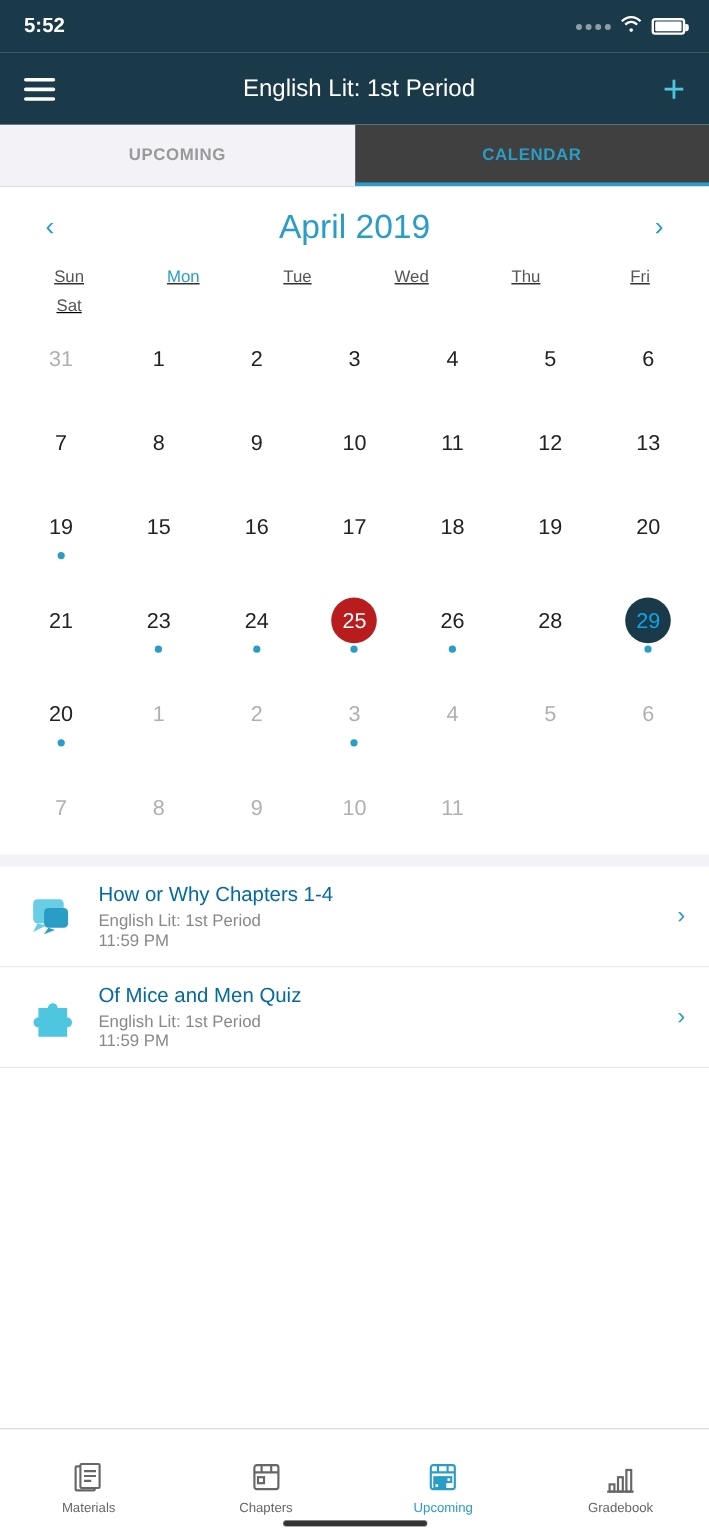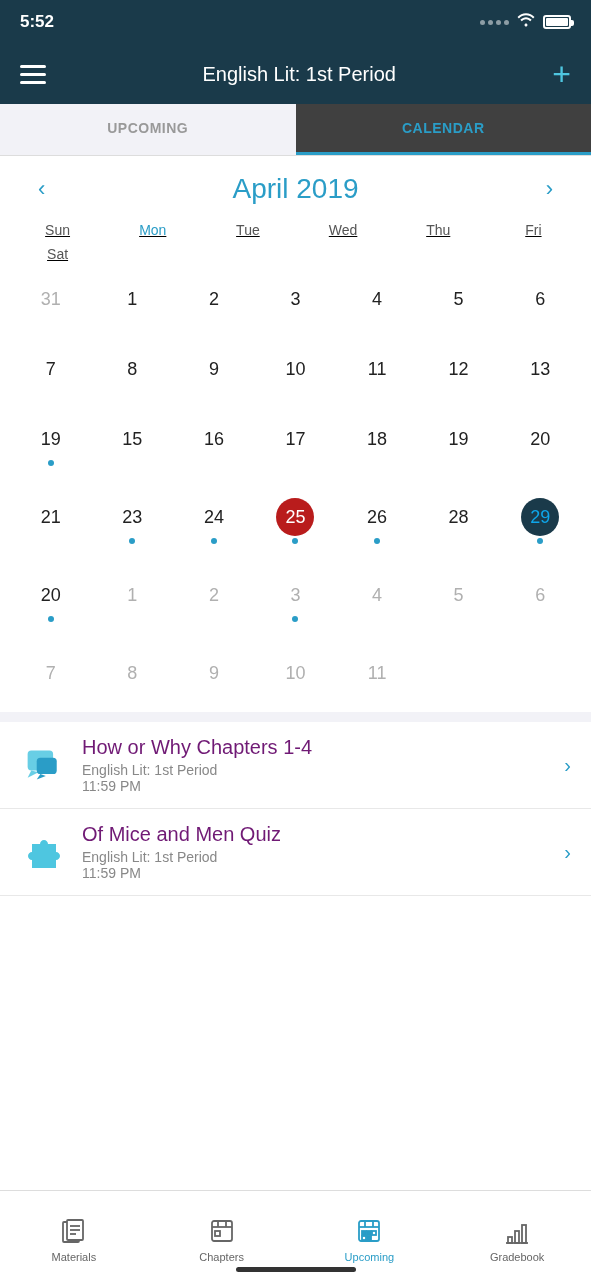--- a/index.html
+++ b/index.html
@@ -211,22 +211,22 @@
     .assignment-icon {
       width: 48px; height: 48px;
       margin-right: 14px;
       flex-shrink: 0;
       display: flex; align-items: center; justify-content: center;
     }
     .assignment-info {
       flex: 1;
     }
     .assignment-title {
-      color: #701a75;
-      font-size: 20px;
+      color: #0369a1;
+      font-size: 17px;
       font-weight: 500;
       margin-bottom: 3px;
     }
     .assignment-class {
       color: #888;
       font-size: 14px;
     }
     .assignment-time {
       color: #888;
       font-size: 14px;

